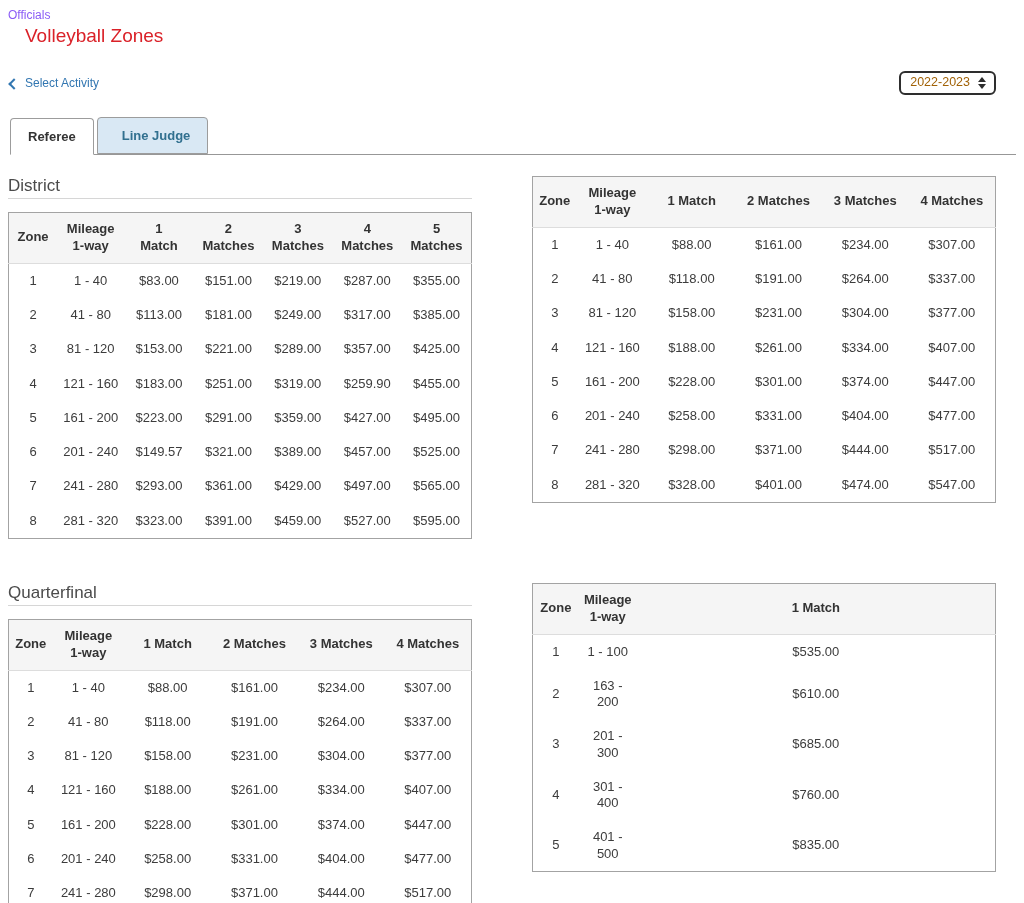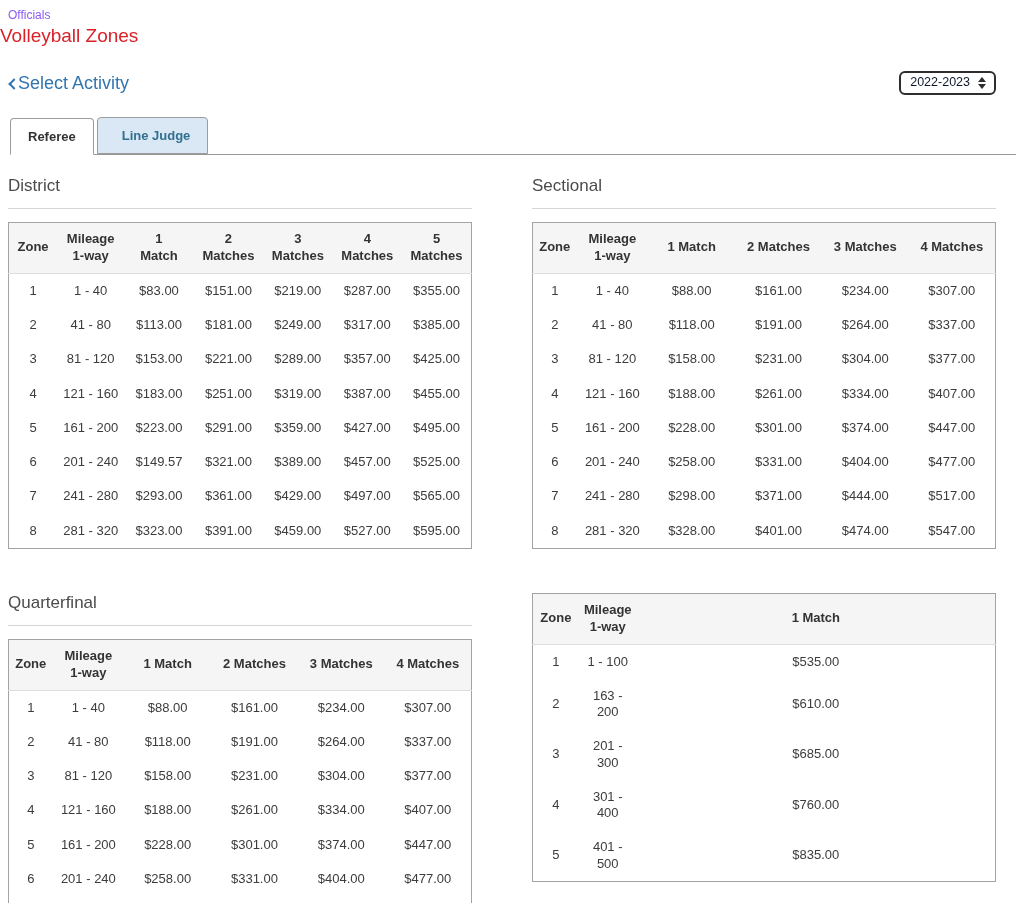--- a/index.html
+++ b/index.html
@@ -13,60 +13,61 @@
   }
   .page { padding: 6px 0 0 0; }
 
   
   .breadcrumb {
     margin: 2px 0 0 8px;
     font-size: 12px;
     color: #8b5cf6;
   }
   .page-title {
-    margin: 3px 0 0 0;
+    margin: 3px 0 0 25px;
     font-size: 19px;
     font-weight: 400;
     color: #da2128;
   }
 
   
   .toolbar-row {
     margin: 24px 28px 0 10px;
     display: flex;
     justify-content: space-between;
     align-items: center;
     height: 24px;
   }
   .back-link {
     display: inline-flex;
     align-items: center;
+    gap: 7px;
     color: #3276b1;
-    font-size: 18px;
+    font-size: 12px;
     text-decoration: none;
     cursor: pointer;
   }
   .chevron-left {
     display: inline-block;
     width: 8px; height: 8px;
     border-left: 2px solid #3276b1;
     border-bottom: 2px solid #3276b1;
     transform: rotate(45deg);
     margin-top: 1px;
   }
   .season-select {
     display: inline-flex;
     align-items: center;
     gap: 8px;
     background: #ffffff;
     border: 2px solid #2e2e2e;
     border-radius: 6px;
     padding: 2px 8px 3px 9px;
     font-size: 12.5px;
-    color: #0f172a;
+    color: #a16207;
     cursor: pointer;
     line-height: 1.2;
   }
   .updown-arrows {
     display: inline-flex;
     flex-direction: column;
     gap: 2px;
   }
   .updown-arrows .up {
     width: 0; height: 0;
@@ -116,21 +117,21 @@
     display: grid;
     grid-template-columns: 1fr 1fr;
     column-gap: 60px;
     row-gap: 44px;
     margin: 21px 28px 0 8px;
   }
   .section-heading {
     font-size: 17px;
     font-weight: 400;
     color: #4b4b4b;
-    padding-bottom: 12px;
+    padding-bottom: 2px;
     border-bottom: 1px solid #d6d6d6;
     margin-bottom: 13px;
   }
   table.zone-table {
     width: 100%;
     border-collapse: collapse;
     border: 1px solid #a3a3a3;
     table-layout: fixed;
     background: #ffffff;
   }
@@ -238,21 +239,21 @@
               <td>$289.00</td>
               <td>$357.00</td>
               <td>$425.00</td>
             </tr>
             <tr>
               <td>4</td>
               <td>121 - 160</td>
               <td>$183.00</td>
               <td>$251.00</td>
               <td>$319.00</td>
-              <td>$387.00</td>
+              <td>$259.90</td>
               <td>$455.00</td>
             </tr>
             <tr>
               <td>5</td>
               <td>161 - 200</td>
               <td>$223.00</td>
               <td>$291.00</td>
               <td>$359.00</td>
               <td>$427.00</td>
               <td>$495.00</td>
@@ -282,21 +283,20 @@
               <td>$391.00</td>
               <td>$459.00</td>
               <td>$527.00</td>
               <td>$595.00</td>
             </tr>
           </tbody>
         </table>
     </section>
 
     <section>
-      <h2 class="section-heading">Sectional</h2>
       <table class="zone-table cols6">
           <thead>
             <tr>
               <th>Zone</th>
               <th>Mileage
 1-way</th>
               <th>1 Match</th>
               <th>2 Matches</th>
               <th>3 Matches</th>
               <th>4 Matches</th>

